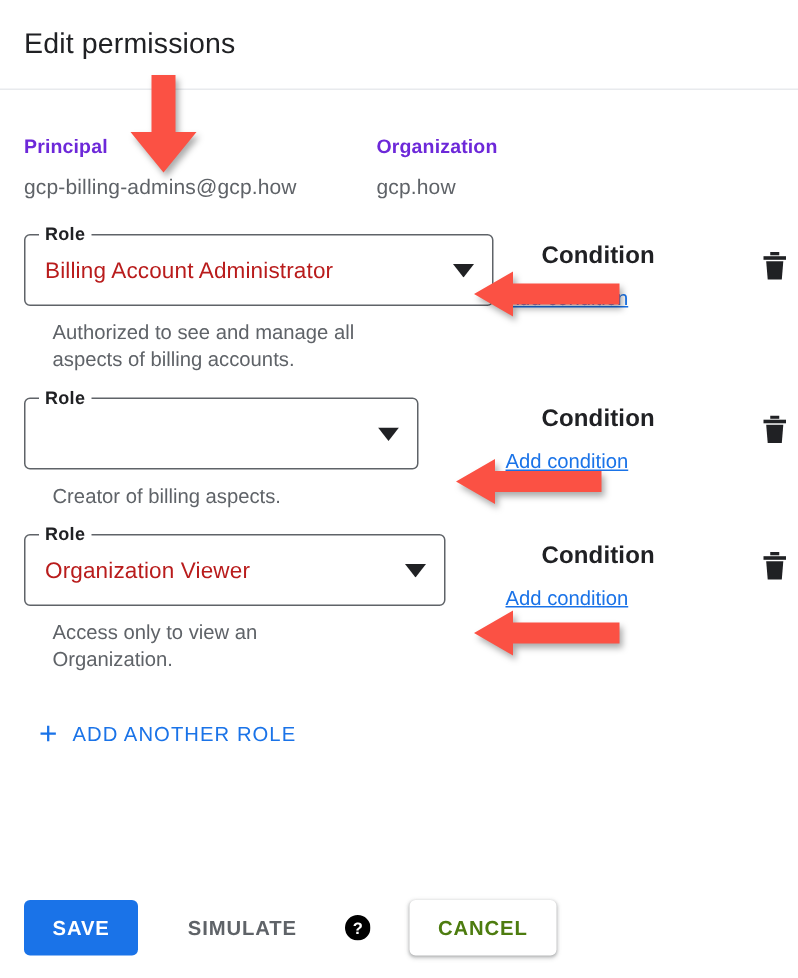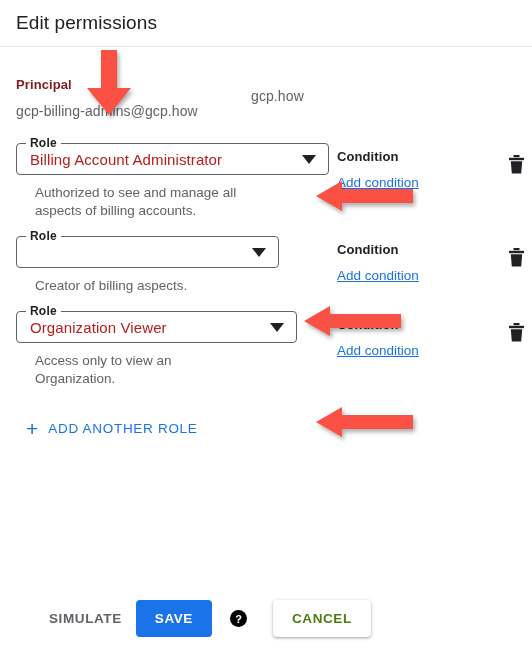--- a/index.html
+++ b/index.html
@@ -11,21 +11,21 @@
     height: 652px;
     background: #ffffff;
     font-family: "Liberation Sans", sans-serif;
     color: #202124;
     overflow: hidden;
     position: relative;
   }
 
   
   .dialog-header {
-    height: 47px;
+    height: 60px;
     box-sizing: border-box;
     border-bottom: 1px solid #e8eaed;
     display: flex;
     align-items: center;
     padding: 0 16px;
   }
   .dialog-title {
     font-size: 19px;
     font-weight: 400;
     color: #202124;
@@ -35,21 +35,21 @@
   
   .meta-row {
     display: flex;
     padding: 30px 16px 0 16px;
   }
   .meta-col-principal { width: 235px; }
   .meta-col-org { width: 180px; }
   .meta-label {
     font-size: 13px;
     font-weight: bold;
-    color: #7f1d1d;
+    color: #6d28d9;
     letter-spacing: 0.1px;
   }
   .meta-value {
     font-size: 14px;
     color: #5f6368;
     margin-top: 11px;
     letter-spacing: 0.1px;
   }
 
   
@@ -62,21 +62,21 @@
     align-items: flex-start;
     position: relative;
     margin-bottom: 16px;
   }
   .role-left {
     flex: 0 0 auto;
   }
 
   .select-outline {
     position: relative;
-    height: 32px;
+    height: 48px;
     box-sizing: border-box;
     border: 1px solid #5f6368;
     border-radius: 4px;
     display: flex;
     align-items: center;
     padding: 0 12px 0 13px;
     background: #fff;
     cursor: pointer;
   }
   .select-notch {
@@ -114,24 +114,25 @@
     max-width: 215px;
   }
 
   .role-condition {
     position: absolute;
     left: 321px;
     top: 6px;
     width: 120px;
   }
   .condition-label {
-    font-size: 13px;
+    font-size: 16px;
     font-weight: bold;
     color: #202124;
     letter-spacing: 0.1px;
+    margin-left: 24px;
   }
   .condition-link {
     display: inline-block;
     margin-top: 11px;
     font-size: 13.5px;
     color: #1a73e8;
     text-decoration: underline;
     cursor: pointer;
   }
 
@@ -236,20 +237,21 @@
   <div class="dialog-title">Edit permissions</div>
 </div>
 
 
 <div class="meta-row">
   <div class="meta-col-principal">
     <div class="meta-label">Principal</div>
     <div class="meta-value">gcp-billing-admins@gcp.how</div>
   </div>
   <div class="meta-col-org">
+    <div class="meta-label">Organization</div>
     <div class="meta-value">gcp.how</div>
   </div>
 </div>
 
 
 <div class="roles">
 
   <div class="role-row">
     <div class="role-left">
       <div class="select-outline" id="sel-0" style="width: 313px;">
@@ -336,22 +338,22 @@
 </div>
 
 
 <div class="add-role">
   <span class="plus">+</span>
   <span class="add-role-label">ADD ANOTHER ROLE</span>
 </div>
 
 
 <div class="actions">
+  <button class="btn btn-save">SAVE</button>
   <button class="btn btn-simulate">SIMULATE</button>
-  <button class="btn btn-save">SAVE</button>
   <span class="help-icon">
     <svg width="17" height="17" viewBox="0 0 17 17">
       <circle cx="8.5" cy="8.5" r="8.5" fill="#000000"></circle>
       <text x="8.5" y="12.6" font-family="Liberation Sans, sans-serif" font-size="11" font-weight="bold" fill="#ffffff" text-anchor="middle">?</text>
     </svg>
   </span>
   <button class="btn btn-cancel">CANCEL</button>
 </div>
 
 

